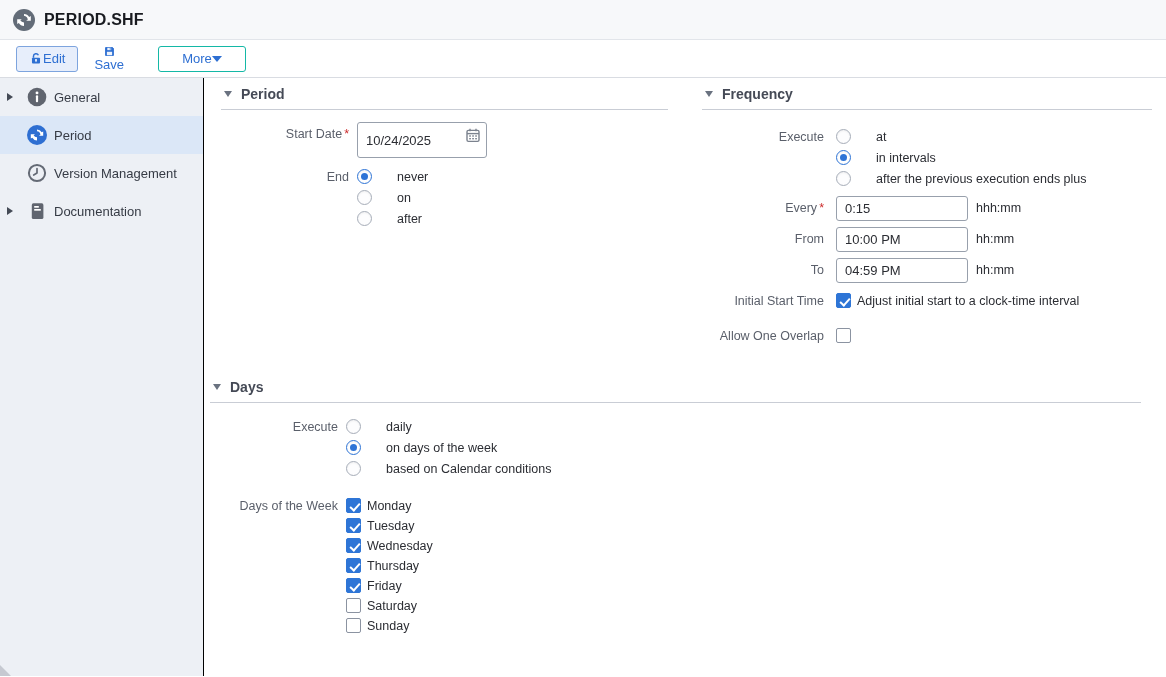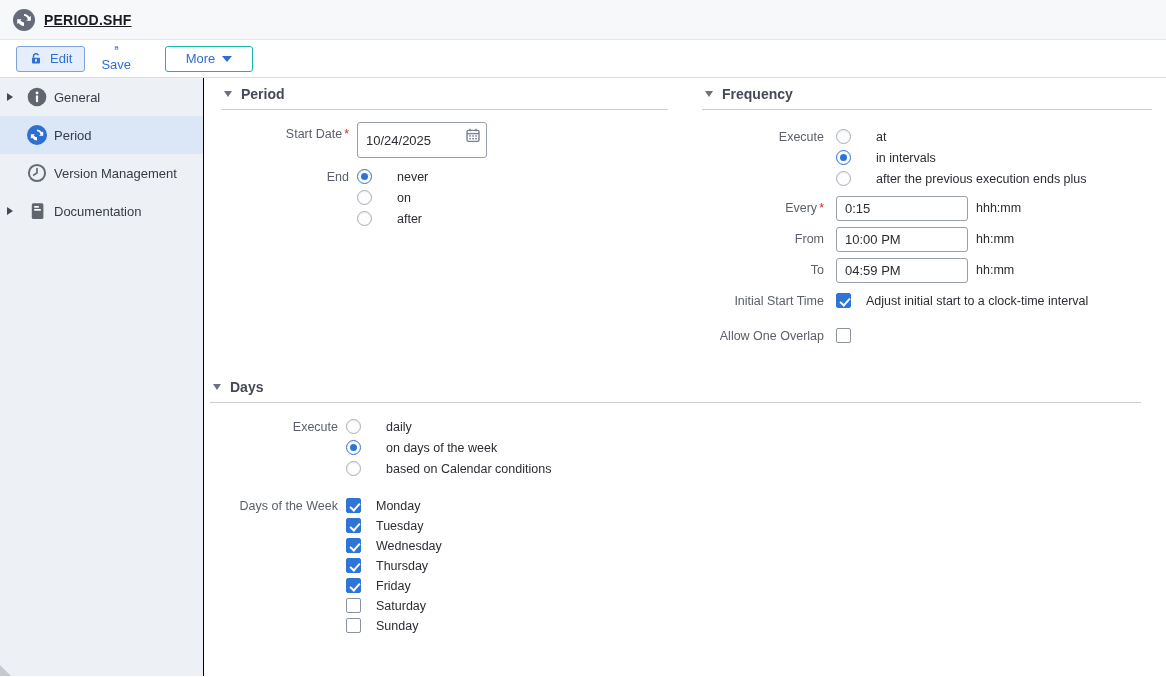--- a/index.html
+++ b/index.html
@@ -3,26 +3,26 @@
 <meta charset="utf-8">
 <style>
   * { margin:0; padding:0; box-sizing:border-box; }
   html,body { width:1166px; height:677px; overflow:hidden; background:#fff;
     font-family:"Liberation Sans", sans-serif; color:#30333a; }
 
   
   .titlebar { height:40px; background:#f7f8fa; border-bottom:1px solid #e2e5ea;
     display:flex; align-items:center; padding-left:13px; }
   .titlebar .obj-icon { width:22px; height:22px; margin-right:9px; }
-  .titlebar .title { font-size:14px; font-weight:bold; color:#191b20; letter-spacing:.2px;text-decoration:underline; }
+  .titlebar .title { font-size:16px; font-weight:bold; color:#191b20; letter-spacing:.2px; }
 
   
   .toolbar { height:38px; background:#ffffff; border-bottom:1px solid #d9dce2;
     display:flex; align-items:center; padding-left:16px; }
-  .btn { display:flex; align-items:center; gap:7px; height:26px; border-radius:3px;
+  .btn { display:flex; align-items:center; height:26px; border-radius:3px;
     font-size:13px; color:#2e6fd2; cursor:pointer; }
   .btn-edit { background:#e7eefb; border:1px solid #7fa3dc; border:1px solid #7da4de; padding:0 12px; }
   .btn-save { background:transparent; border:none; padding:0 12px; margin-left:4px;flex-direction:column; }
   .btn-more { background:#fff; border:1px solid #14b8a6; width:88px; justify-content:center; margin-left:22px; }
   .caret-down { width:0; height:0; border-left:5px solid transparent; border-right:5px solid transparent;
     border-top:6px solid #2e6fd2; display:inline-block; }
 
   
   .app-body { display:flex; height:598px; }
   .sidebar { width:204px; background:#edf0f5; border-right:1px solid #000000; position:relative; }
@@ -66,21 +66,21 @@
   .opt-label { font-size:12.5px; color:#2b2d33; white-space:nowrap; }
   .radio { width:15px; height:15px; border-radius:50%; border:1px solid #a6adb8; background:#fdfdfe;
     flex:0 0 auto; position:relative; box-shadow:inset 0 1px 2px rgba(0,0,0,.06); }
   .radio.sel { border:1.5px solid #2e74d6; background:#fff; }
   .radio.sel::after { content:""; position:absolute; left:50%; top:50%; width:7px; height:7px;
     margin:-3.5px 0 0 -3.5px; border-radius:50%; background:#2e74d6; }
   .cb { width:15px; height:15px; border:1px solid #8b93a1; border-radius:2px; background:#fff; flex:0 0 auto; position:relative; }
   .cb.on { background:#2e75d6; border-color:#2e75d6; }
   .cb.on::after { content:""; position:absolute; left:4.5px; top:1.5px; width:4px; height:8px;
     border:solid #fff; border-width:0 2px 2px 0; transform:rotate(42deg); }
-  .cb-row { display:flex; align-items:center; gap:15px; height:15px; margin-bottom:5px; cursor:pointer; }
+  .cb-row { display:flex; align-items:center; gap:6px; height:15px; margin-bottom:5px; cursor:pointer; }
 
   
   .col-period { left:17px; top:8px;  width:447px; }
   .col-freq   { left:498px; top:8px; width:450px; }
   .col-days   { left:6px; top:301px; width:931px; }
 
   .mt-startdate { margin-top:12px; }
   .mt-end { margin-top:11px; }
   .mt-freq-exec { margin-top:19px; }
   .mt-every { margin-top:4px; }

